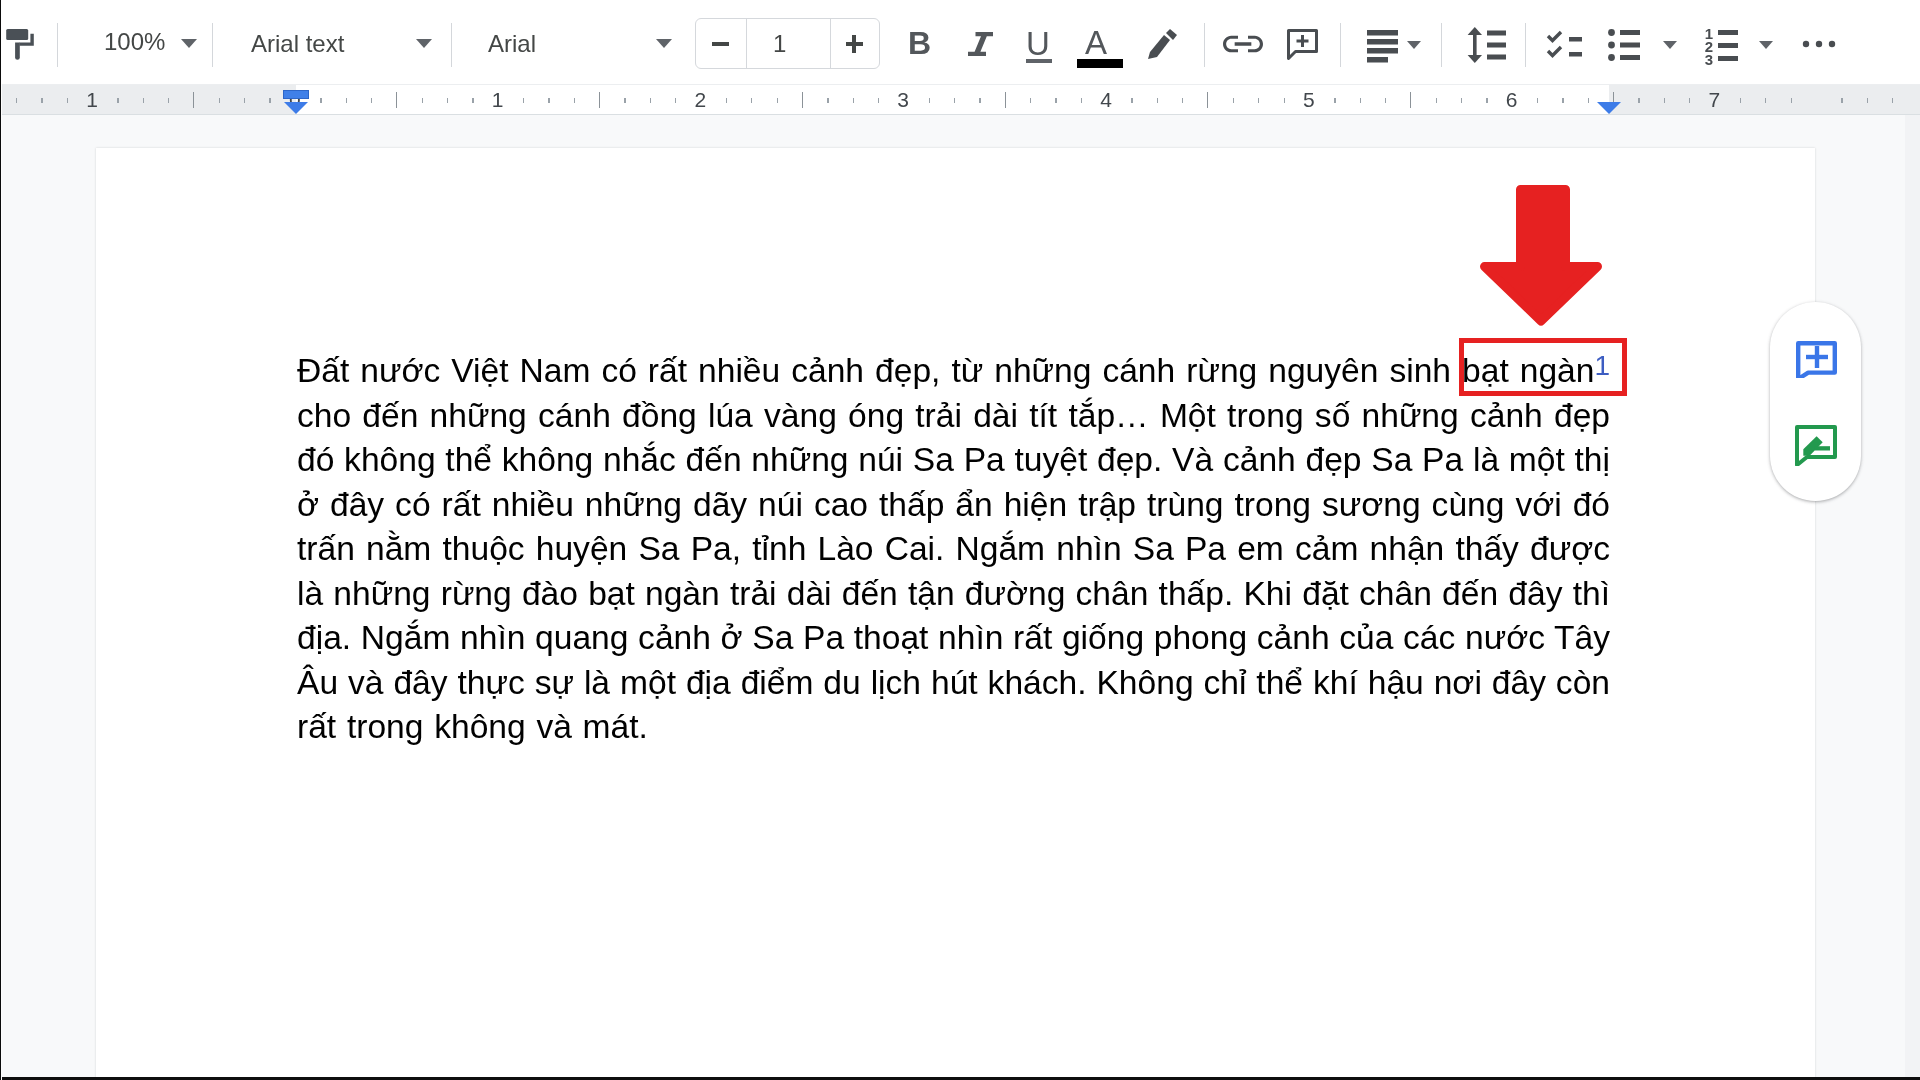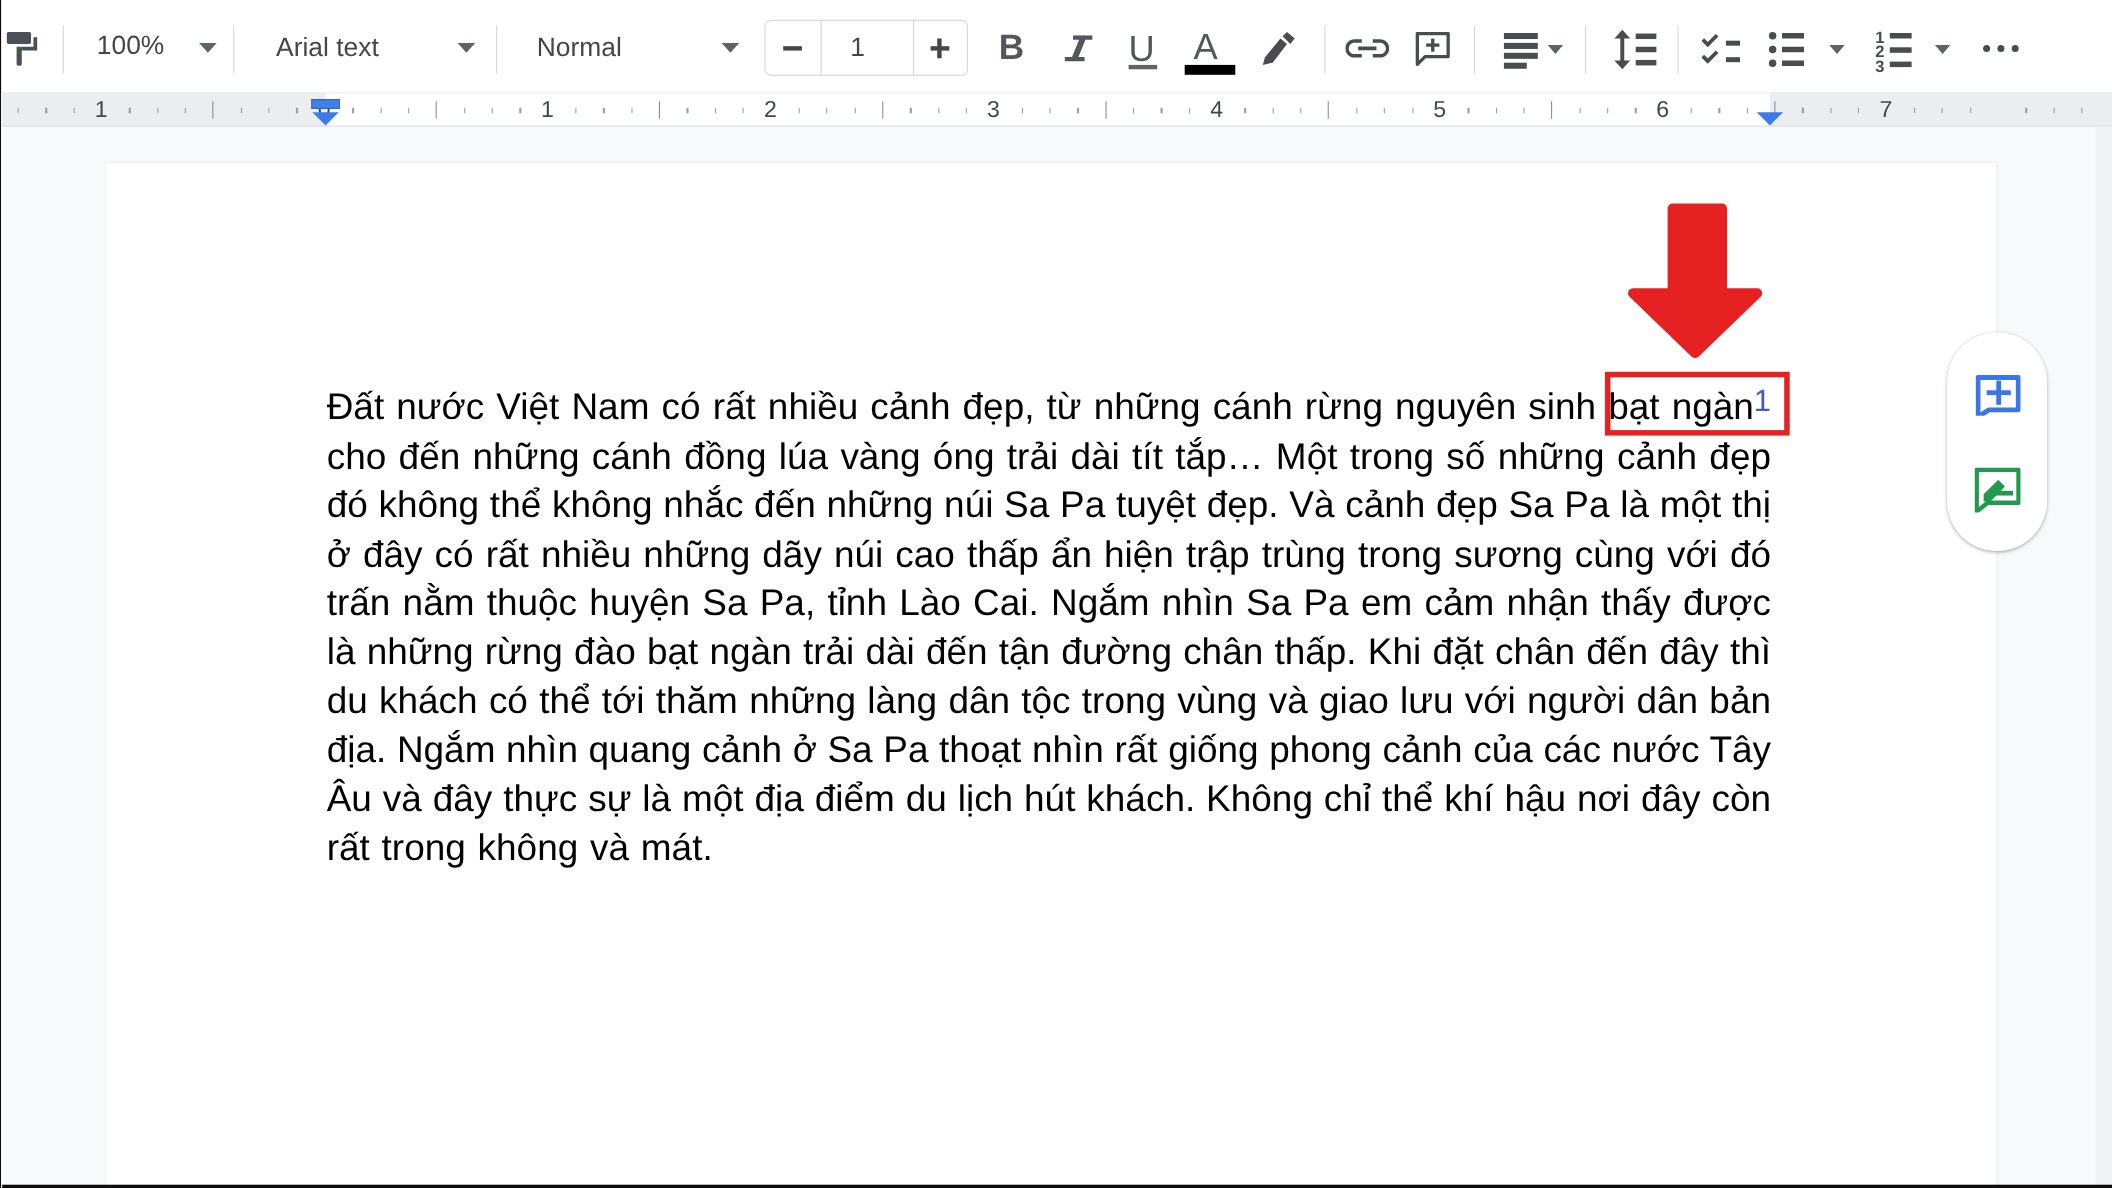--- a/index.html
+++ b/index.html
@@ -44,27 +44,27 @@
 <div id="page"></div>
 
 <div id="toolbar">
 
   <svg class="icn" style="left:0px;top:26px" width="40" height="36" viewBox="0 0 40 36">
     <rect x="6.2" y="3" width="22" height="11" rx="1.5" fill="#4a5056"></rect>
     <path d="M28.2 7.8 h5.6 v12 H19.4 v-3.4 h11 v-8.6 z" fill="#4a5056"></path>
     <path d="M15.1 16.4 h4.7 v15 a2.35 2.35 0 0 1 -4.7 0 z" fill="#4a5056"></path>
   </svg>
   <div class="sep" style="left:57px"></div>
-  <div class="tbtxt" style="left:88px;top:0px;line-height:84px;top:0">100%</div>
+  <div class="tbtxt" style="left:104px;top:0px;line-height:84px;top:0">100%</div>
   <div class="caret" style="left:181px"></div>
   <div class="sep" style="left:212px"></div>
   <div class="tbtxt" style="left:251px;top:0">Arial text</div>
   <div class="caret" style="left:416px"></div>
   <div class="sep" style="left:451px"></div>
-  <div class="tbtxt" style="left:488px;top:0">Normal</div>
+  <div class="tbtxt" style="left:488px;top:0">Arial</div>
   <div class="caret" style="left:656px"></div>
   <div id="fsbox">
       <div class="d1"></div>
       <div class="d2"></div>
     </div>
   <div class="fsm" style="left:711.5px;top:41.7px;width:17.5px;height:4.4px;background:#444746;position:absolute"></div>
   <div class="tbtxt" style="left:773px;top:0;font-size:24px">1</div>
   <div class="fsm" style="left:845.5px;top:41.7px;width:17px;height:4.4px;background:#444746;position:absolute"></div>
   <div class="fsm" style="left:851.8px;top:35.3px;width:4.4px;height:17.5px;background:#444746;position:absolute"></div>
 
@@ -228,21 +228,20 @@
   <div id="mk-trir"></div>
 </div>
 
 <div id="textblock">
 <div class="tl">Đất nước Việt Nam có rất nhiều cảnh đẹp, từ những cánh rừng nguyên sinh <span class="boxw">bạt ngàn<span class="supn">1</span></span></div>
 <div class="tl">cho đến những cánh đồng lúa vàng óng trải dài tít tắp… Một trong số những cảnh đẹp</div>
 <div class="tl">đó không thể không nhắc đến những núi Sa Pa tuyệt đẹp. Và cảnh đẹp Sa Pa là một thị</div>
 <div class="tl">ở đây có rất nhiều những dãy núi cao thấp ẩn hiện trập trùng trong sương cùng với đó</div>
 <div class="tl">trấn nằm thuộc huyện Sa Pa, tỉnh Lào Cai. Ngắm nhìn Sa Pa em cảm nhận thấy được</div>
 <div class="tl">là những rừng đào bạt ngàn trải dài đến tận đường chân thấp. Khi đặt chân đến đây thì</div>
-<div class="tl">du khách có thể tới thăm những làng dân tộc trong vùng và giao lưu với người dân bản</div>
 <div class="tl">địa. Ngắm nhìn quang cảnh ở Sa Pa thoạt nhìn rất giống phong cảnh của các nước Tây</div>
 <div class="tl">Âu và đây thực sự là một địa điểm du lịch hút khách. Không chỉ thể khí hậu nơi đây còn</div>
 <div class="tl last">rất trong không và mát.</div>
 </div>
 
 <div id="redbox"></div>
 <svg class="abs" style="left:1470px;top:180px" width="144" height="148" viewBox="0 0 144 148">
   <path d="M50.5 9.5 h45 v77 h32 L71 141 L14.5 86.5 h36 z" fill="#e62121" stroke="#e62121" stroke-width="9" stroke-linejoin="round"></path>
 </svg>
 

